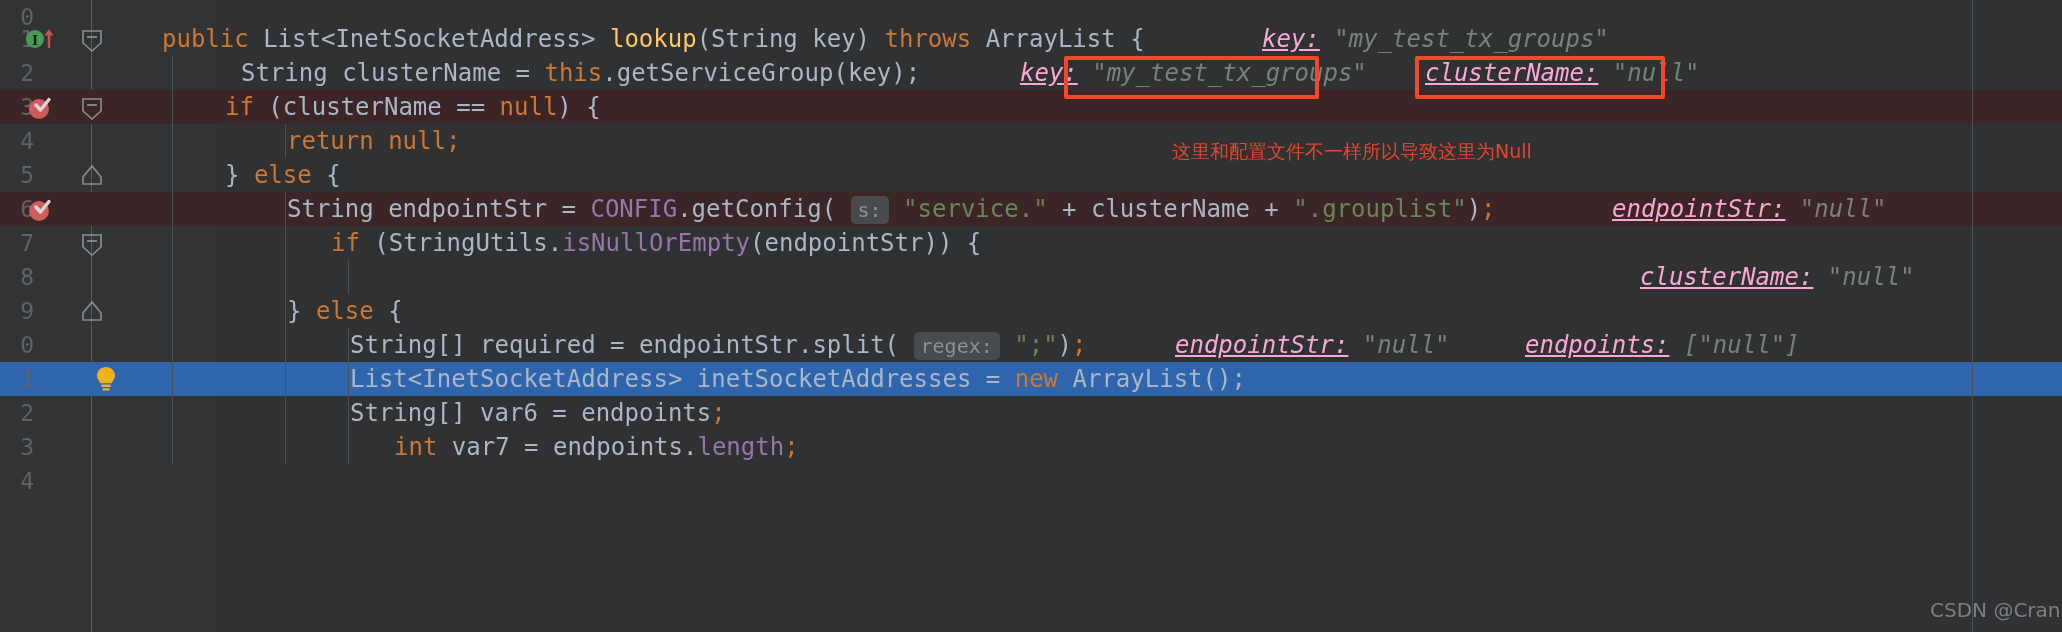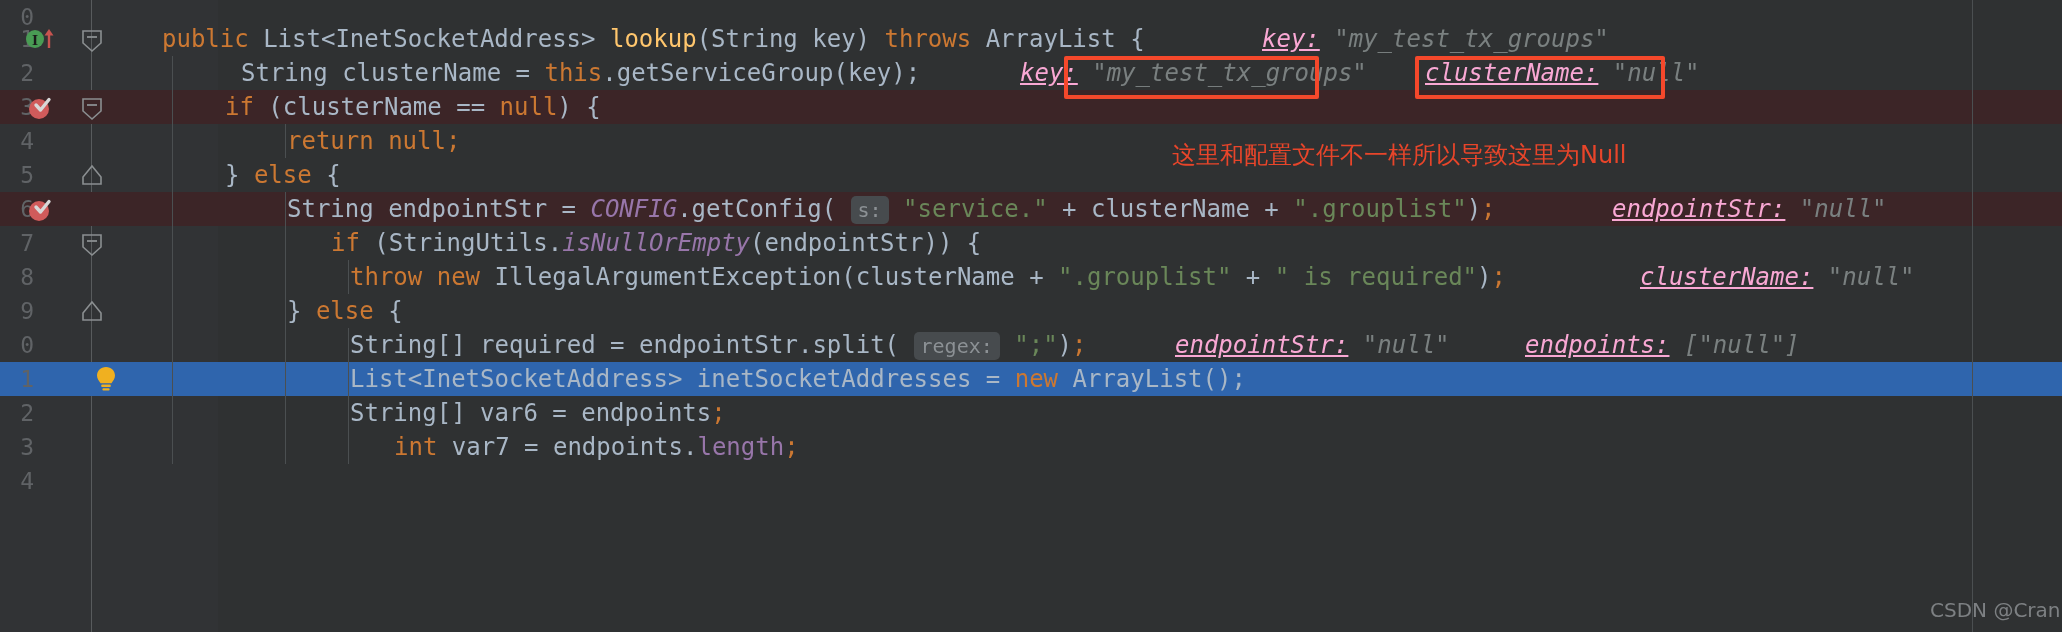--- a/index.html
+++ b/index.html
@@ -99,21 +99,21 @@
     white-space: pre;
     font-size: 24px;
     font-family: "DejaVu Sans Mono", "Liberation Mono", monospace;
     color: #a9b7c6;
   }
   .kw   { color: #cc7832; }
   .id   { color: #a9b7c6; }
   .mth  { color: #ffc66d; }
   .str  { color: #6a8759; }
   .fld  { color: #9876aa; }
-  .stat { color: #9876aa; font-style: italic; }
+  .stat { color: #9876aa; }
   .punc { color: #a9b7c6; }
   .semi { color: #cc7832; }
 
   .hint {
     color: #7a8080;
     font-style: italic;
   }
   .hintname { color: #f9a8d4; font-style: italic; text-decoration: underline; }
   .badge {
     background: #474b4e;
@@ -128,21 +128,21 @@
   
   .redbox {
     position: absolute;
     border: 4px solid #f5482b;
     border-radius: 2px;
     pointer-events: none;
   }
   .cn-note {
     position: absolute;
     color: #e8452a;
-    font-size: 24px;
+    font-size: 19px;
     font-family: "DejaVu Sans", "Liberation Sans", sans-serif;
     white-space: nowrap;
   }
 
   
   .watermark {
     position: absolute;
     color: #7d8083;
     font-size: 20px;
     font-family: "DejaVu Sans", "Liberation Sans", sans-serif;
@@ -251,21 +251,20 @@
         <div class="iguide" style="left: 172px; top: 0px; height: 34px;"></div>
         <div class="iguide" style="left: 285px; top: 0px; height: 34px;"></div>
         <div class="code" style="left: 287px; margin-left: 44px;"><span class="kw">if</span><span class="punc"> (StringUtils.</span><span class="stat">isNullOrEmpty</span><span class="punc">(endpointStr)) {</span></div>
       </div>
       <div class="row" style="top: 260px;">
         <div class="rowbg"></div>
         <div class="lineno">8</div>
         <div class="iguide" style="left: 172px; top: 0px; height: 34px;"></div>
         <div class="iguide" style="left: 285px; top: 0px; height: 34px;"></div>
         <div class="iguide" style="left: 348px; top: 0px; height: 34px;"></div>
-        <div class="code" style="left: 350px;"><span class="kw">throw</span><span class="punc"> </span><span class="kw">new</span><span class="punc"> IllegalArgumentException(clusterName + </span><span class="str">".grouplist"</span><span class="punc"> + </span><span class="str">" is required"</span><span class="punc">)</span><span class="semi">;</span></div>
         <div class="code hint" style="left: 1640px;"><span class="hintname">clusterName:</span> <span>"null"</span></div>
       </div>
       <div class="row" style="top: 294px;">
         <div class="rowbg"></div>
         <div class="lineno">9</div>
         <div class="fold"><svg width="26" height="34" viewBox="0 0 26 34">
             <path d="M13 8 L22 19 L22 26 L4 26 L4 19 Z" fill="none" stroke="#8b8f91" stroke-width="1.6"></path>
           </svg></div>
         <div class="iguide" style="left: 172px; top: 0px; height: 34px;"></div>
         <div class="iguide" style="left: 285px; top: 0px; height: 34px;"></div>

